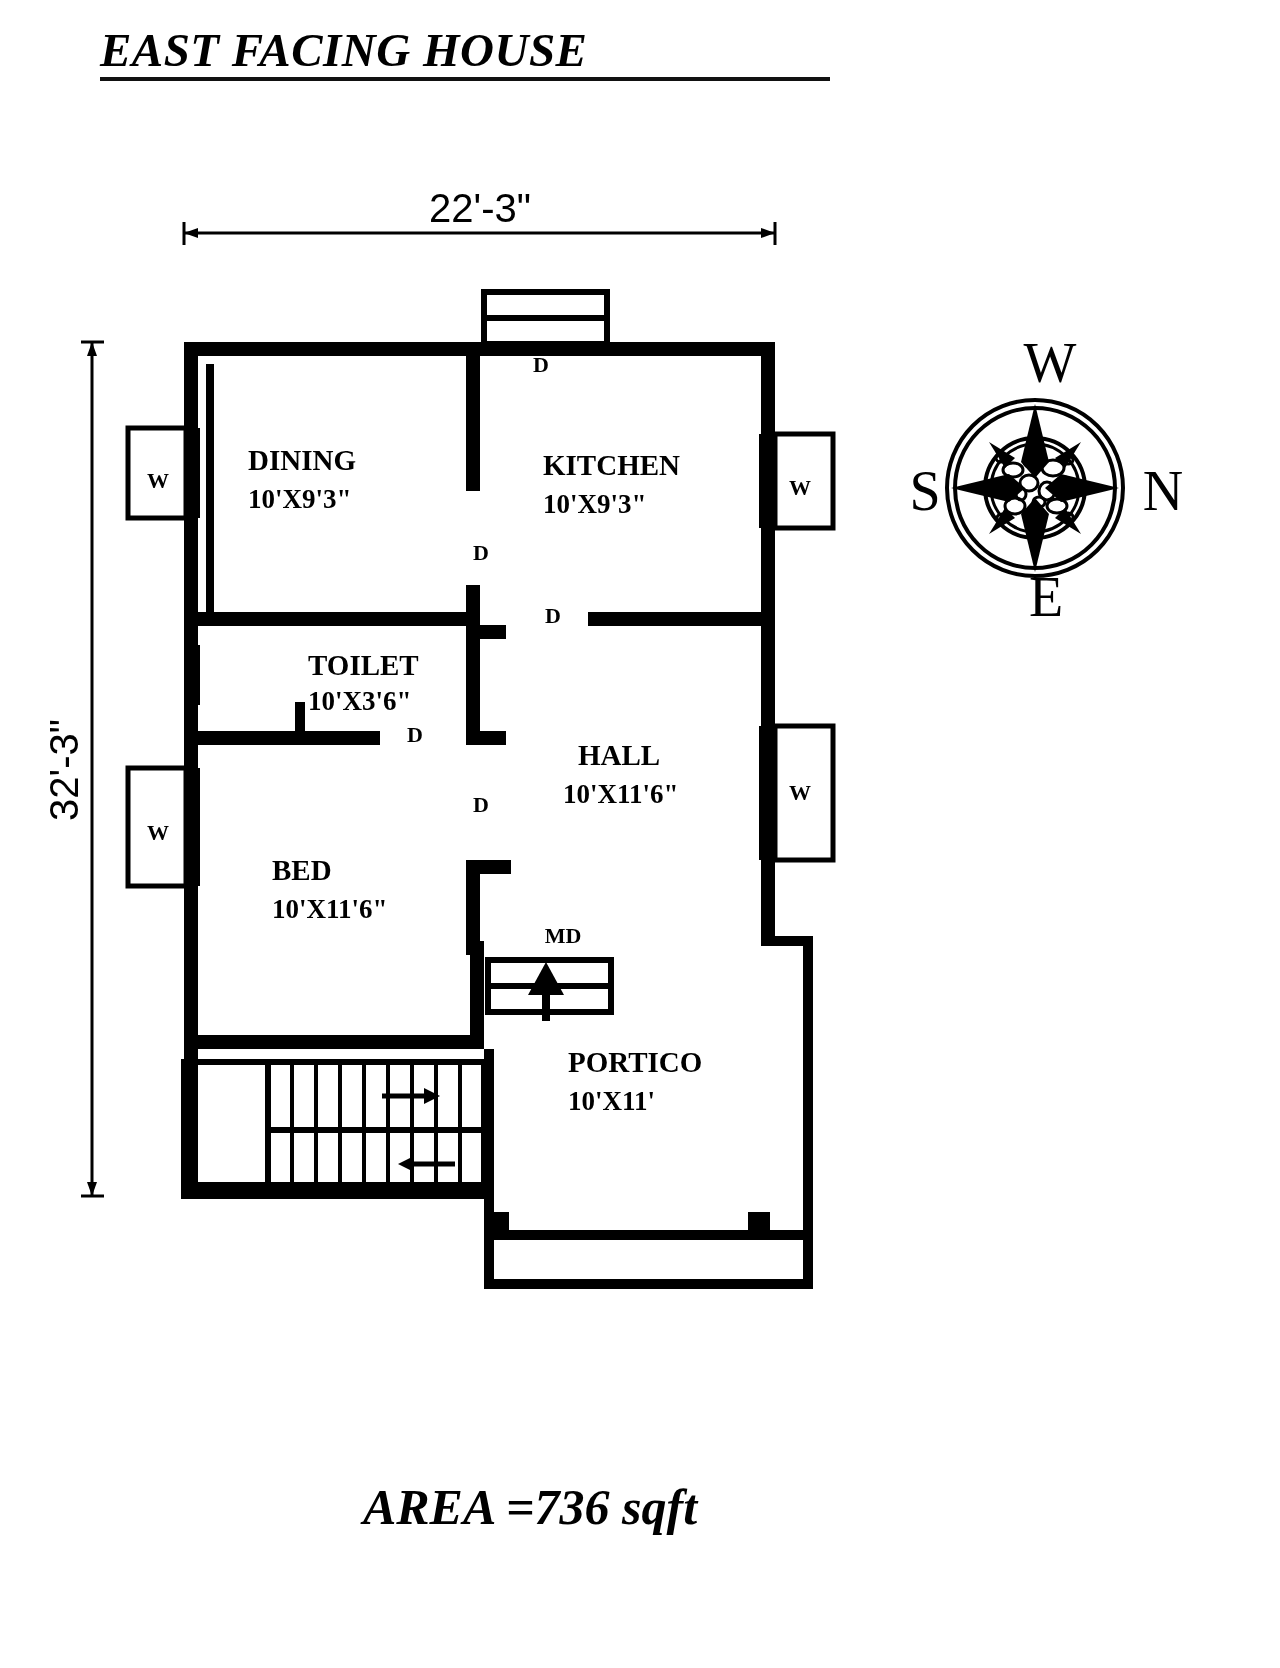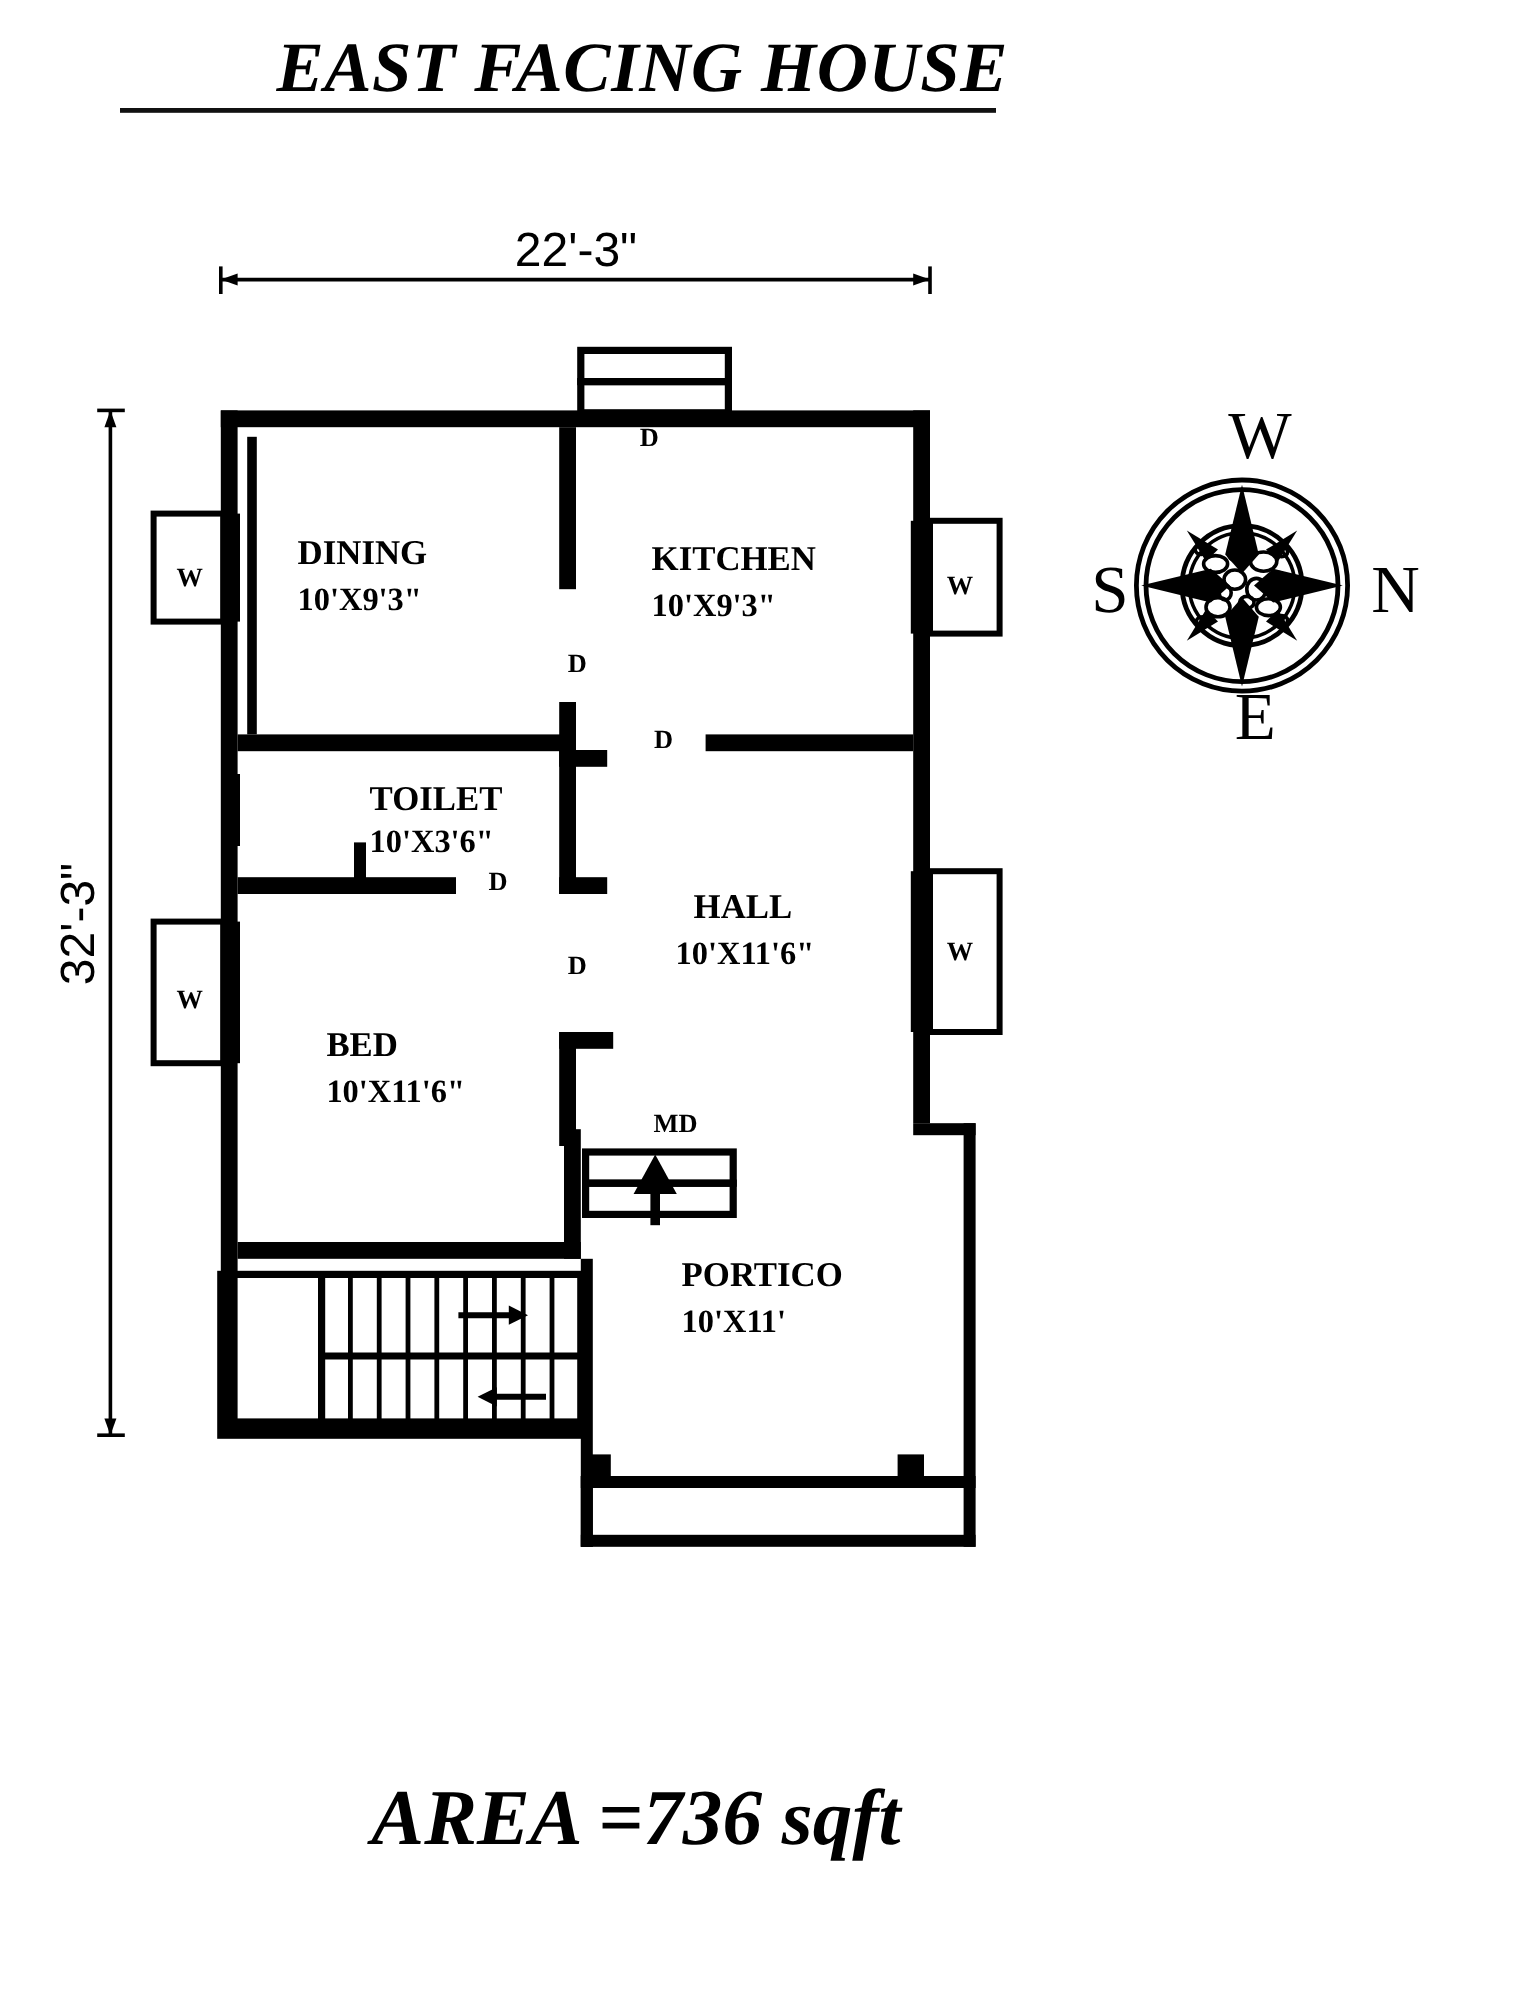--- a/index.html
+++ b/index.html
@@ -20,44 +20,43 @@
   #title-block {
     position: absolute;
     left: 100px;
     top: 26px;
     width: 740px;
   }
   #page-title {
     font-family: "Liberation Serif", serif;
     font-weight: bold;
     font-style: italic;
-    font-size: 59px;
+    font-size: 47px;
     letter-spacing: 0.5px;
     line-height: 1.05;
     white-space: nowrap;
-    text-align: right;
   }
   #title-underline {
     margin-top: 2px;
     height: 4px;
     background: #111111;
     width: 730px;
   }
 
   
   #area-note {
     position: absolute;
     left: 0;
     top: 1478px;
     width: 1060px;
     text-align: center;
     font-family: "Liberation Serif", serif;
     font-weight: bold;
     font-style: italic;
-    font-size: 66px;
+    font-size: 50px;
     white-space: nowrap;
   }
 
   
   #plan-canvas {
     position: absolute;
     left: 0;
     top: 0;
   }
 

